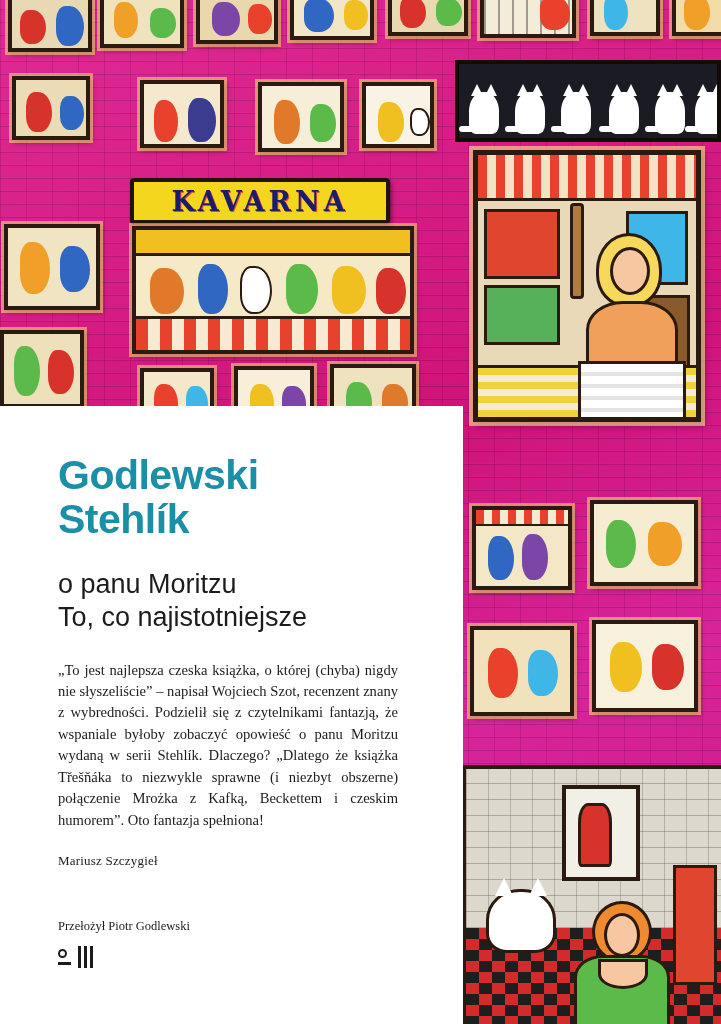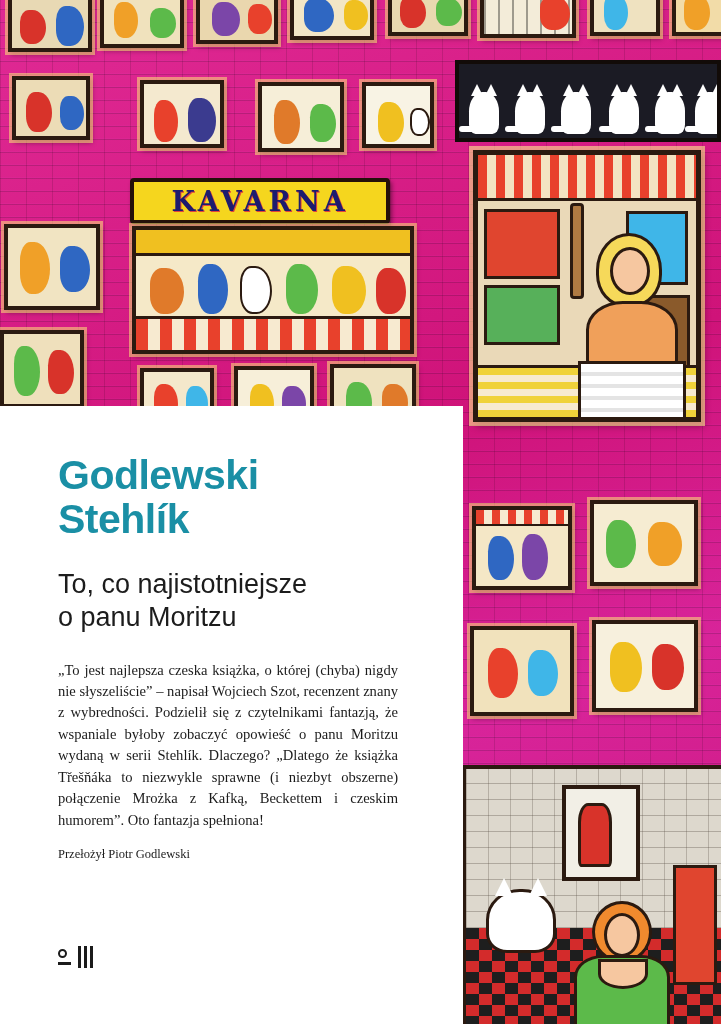--- a/index.html
+++ b/index.html
@@ -237,21 +237,21 @@
     width: 340px;
   }
   .blurb-author {
     margin-top: 22px;
     font-family: "Liberation Serif", serif;
     font-size: 13px;
     color: #1b1b1b;
     letter-spacing: 0.2px;
   }
   .translator {
-    margin-top: 16px;
+    margin-top: 50px;
     font-family: "Liberation Serif", serif;
     font-size: 12.5px;
     color: #1b1b1b;
   }
   .logo {
     position: absolute; left: 58px; top: 540px;
     display: flex; align-items: center; gap: 7px;
   }
   .logo .dot {
     width: 9px; height: 9px; border-radius: 50%;
@@ -422,24 +422,25 @@
     <div class="woman-body"></div>
     <div class="woman-chest"></div>
   </div>
 
   <div class="panel">
     <div class="author">
       <div>Godlewski</div>
       <div>Stehlík</div>
     </div>
     <div class="title">
+      <div>o panu Moritzu</div>
       <div>To, co najistotniejsze</div>
-      <div>o panu Moritzu</div>
     </div>
     <div class="blurb">„To jest najlepsza czeska książka, o której (chyba) nigdy nie słyszeliście” – napisał Wojciech Szot, recenzent znany z wybredności. Podzielił się z czytelnikami fantazją, że wspaniale byłoby zobaczyć opowieść o panu Moritzu wydaną w serii Stehlík. Dlaczego? „Dlatego że książka Třešňáka to niezwykle sprawne (i niezbyt obszerne) połączenie Mrożka z Kafką, Beckettem i czeskim humorem”. Oto fantazja spełniona!</div>
+    <div class="blurb-author">Mariusz Szczygieł</div>
     <div class="translator">Przełożył Piotr Godlewski</div>
 
     <div class="logo">
       <div class="stack">
         <div class="dot"></div>
         <div class="dash"></div>
       </div>
       <div class="bars">
         <i></i>
           <i></i>

